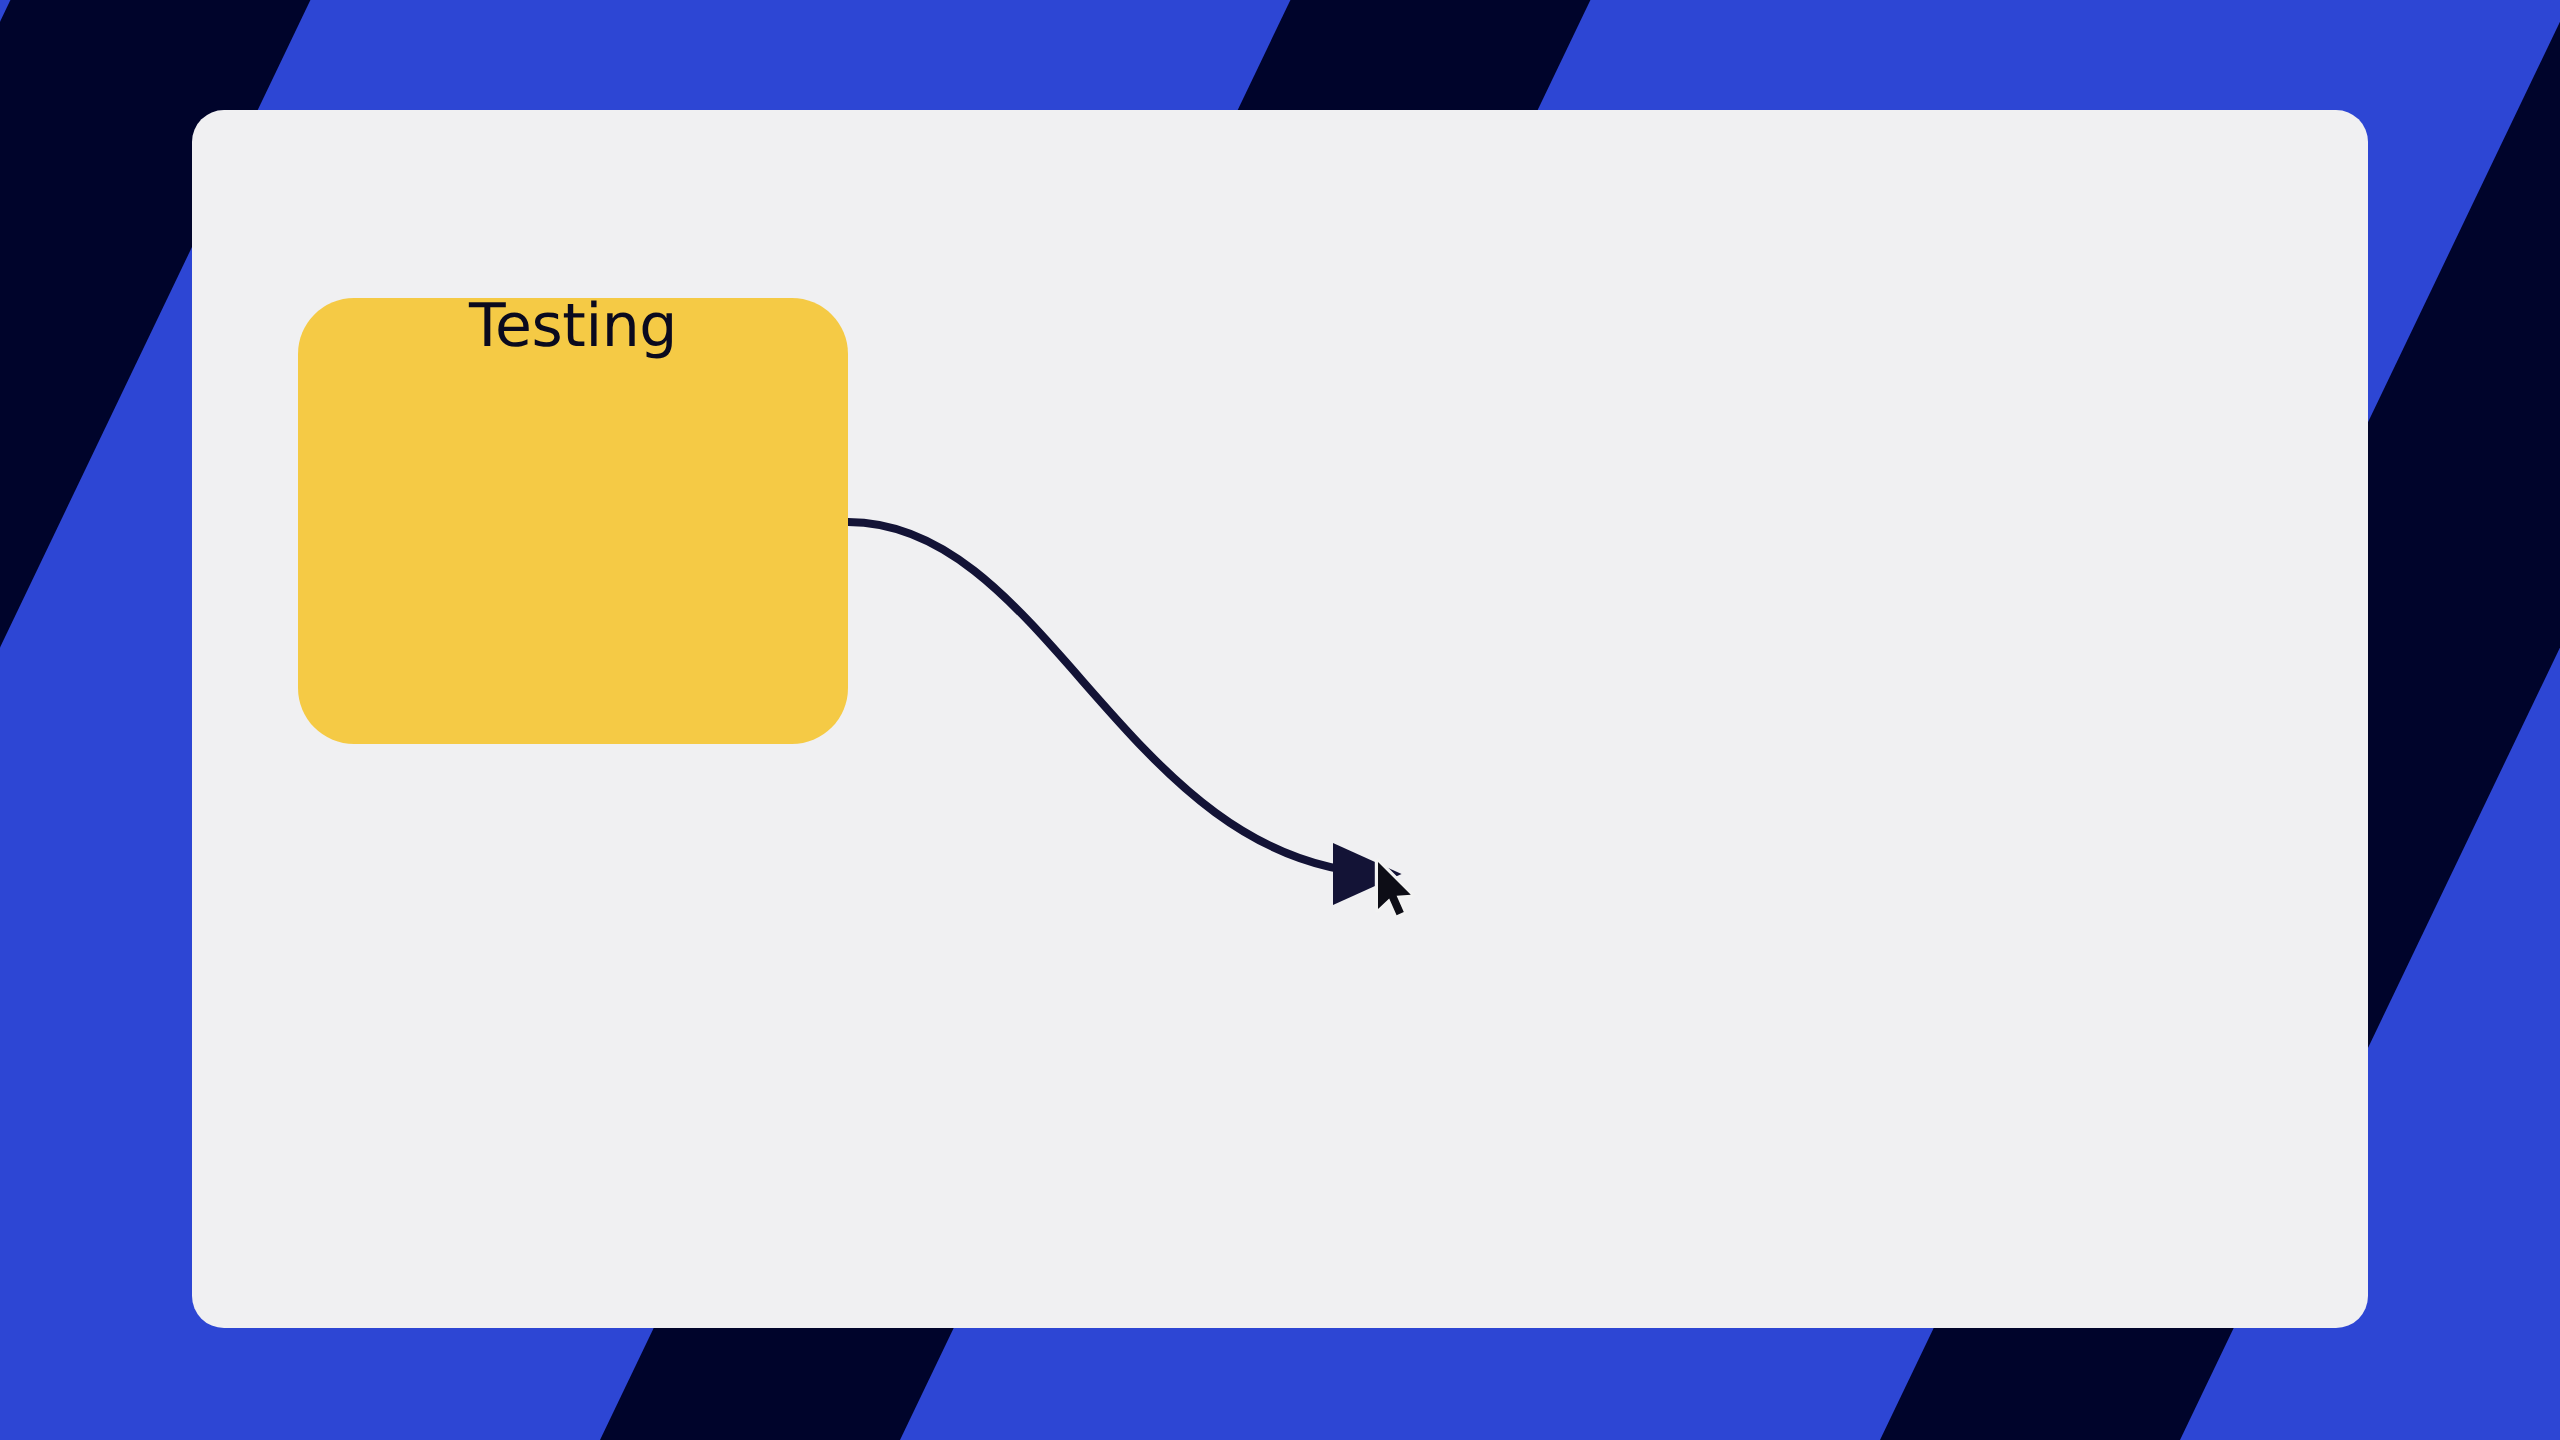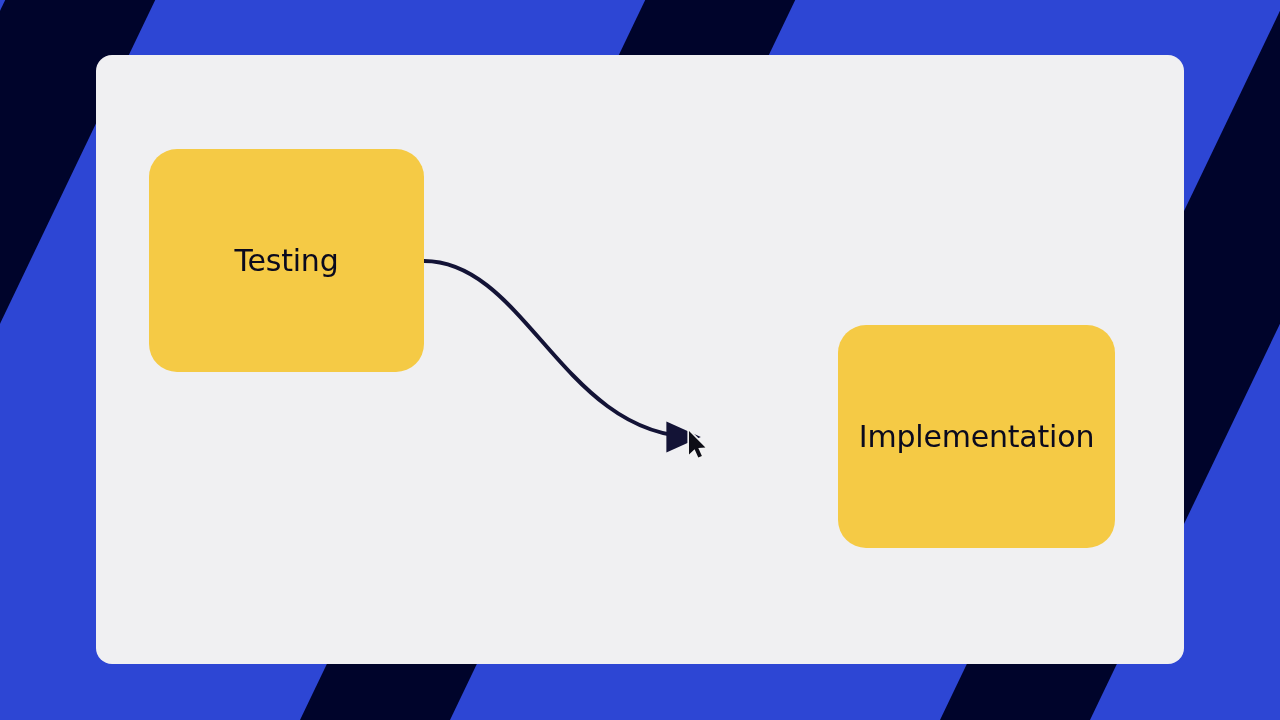--- a/index.html
+++ b/index.html
@@ -48,21 +48,21 @@
     top: 0;
     width: 1088px;
     height: 609px;
     z-index: 2;
     pointer-events: none;
   }
 
   .node {
     position: absolute;
     display: flex;
-    align-items: center;
+    align-items: flex-start;
     justify-content: center;
     background: #f5ca45;
     border-radius: 28px;
     z-index: 3;
     box-sizing: border-box;
   }
 
   .node-label {
     color: #0a0a1e;
     font-family: "DejaVu Sans", "Liberation Sans", sans-serif;
@@ -122,23 +122,20 @@
           <path d="M 0 0.6 L 8.6 4.5 L 0 8.4 z" fill="#131336"></path>
         </marker>
       </defs>
       <path d="M 328 206 C 430 206, 468 382, 600 382" fill="none" stroke="#131336" stroke-width="4" stroke-linecap="butt" marker-end="url(#arrow-head)"></path>
     </svg>
 
     <div class="node" id="node-testing">
       <span class="node-label">Testing</span>
     </div>
 
-    <div class="node" id="node-implementation">
-      <span class="node-label">Implementation</span>
-    </div>
 
   </div>
 
   <svg id="mouse-cursor" viewBox="0 0 22 32">
     <path d="M 3 2 L 3 25.5 L 8.6 20.2 L 12.3 28.6 L 15.9 27.0 L 12.3 18.9 L 19.4 18.4 Z" fill="#f2f2f2" stroke="#f2f2f2" stroke-width="3.2" stroke-linejoin="round"></path>
     <path d="M 3 2 L 3 25.5 L 8.6 20.2 L 12.3 28.6 L 15.9 27.0 L 12.3 18.9 L 19.4 18.4 Z" fill="#0d0d16"></path>
   </svg>
 
 </div>
 

